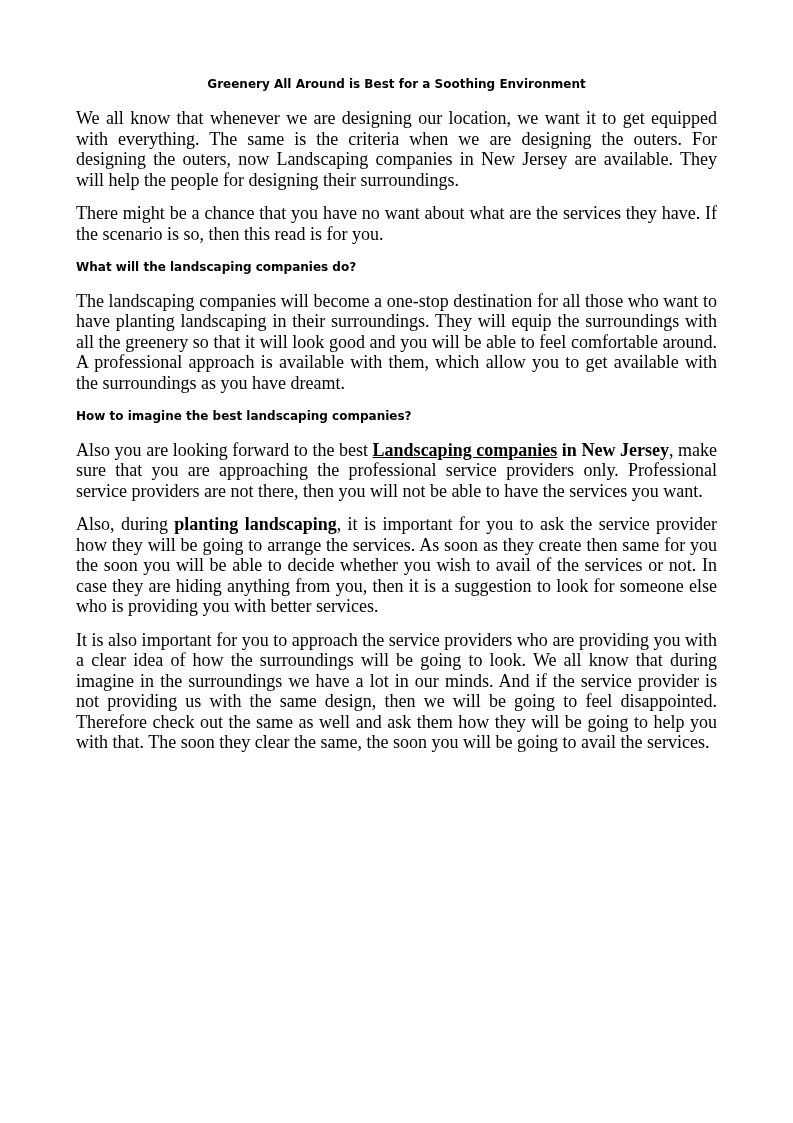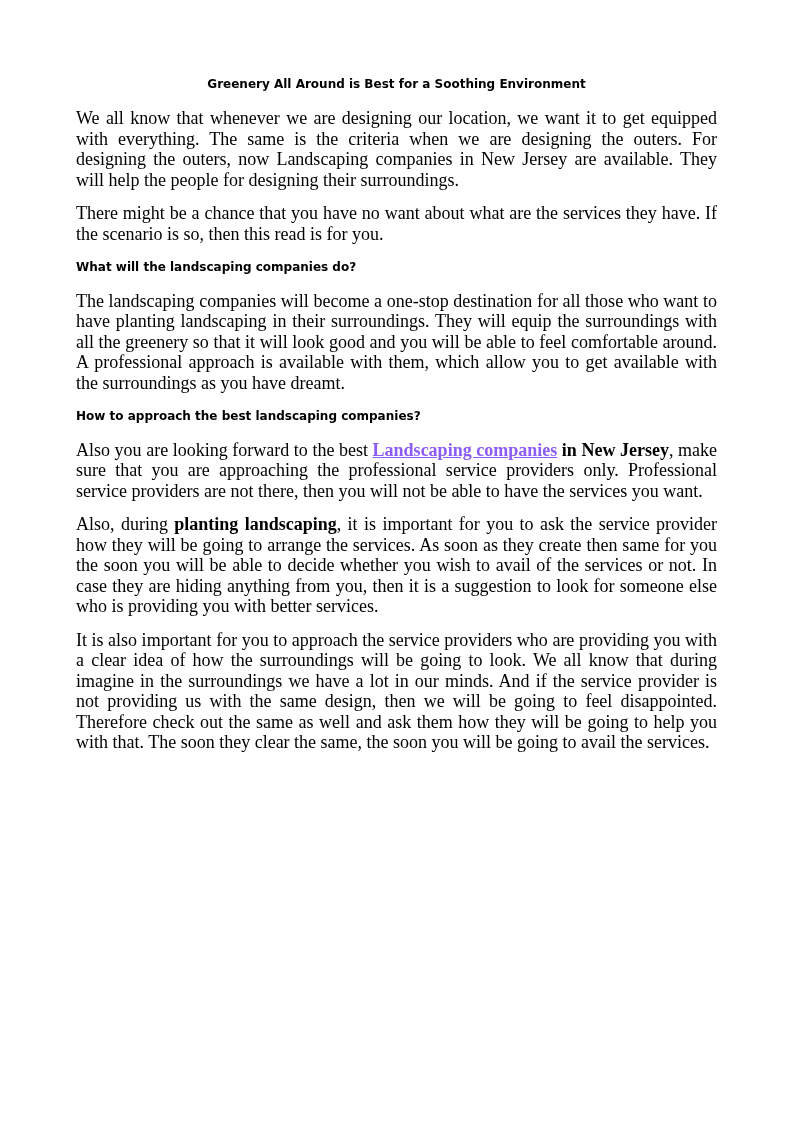--- a/index.html
+++ b/index.html
@@ -35,41 +35,41 @@
       margin: 0 0 13px 0;
       font-family: Liberation Serif, serif;
     }
     h2.sub {
       font-size: 12px;
       line-height: 20.5px;
       font-weight: bold;
       margin: 0 0 13px 0;
     }
     a.link {
-      color: #8b5cf6;
+      color: #000000;
       font-weight: bold;
       text-decoration: underline;
     }
     b { font-weight: bold; margin-top: 32px; }
   </style>
 </head>
 <body>
 
 <div class="page">
   <div class="title">Greenery All Around is Best for a Soothing Environment</div>
 
   <p class="body">We all know that whenever we are designing our location, we want it to get equipped with everything. The same is the criteria when we are designing the outers. For designing the outers, now Landscaping companies in New Jersey are available. They will help the people for designing their surroundings.</p>
 
   <p class="body">There might be a chance that you have no want about what are the services they have. If the scenario is so, then this read is for you.</p>
 
   <h2 class="sub">What will the landscaping companies do?</h2>
 
   <p class="body">The landscaping companies will become a one-stop destination for all those who want to have planting landscaping in their surroundings. They will equip the surroundings with all the greenery so that it will look good and you will be able to feel comfortable around. A professional approach is available with them, which allow you to get available with the surroundings as you have dreamt.</p>
 
-  <h2 class="sub">How to approach the best landscaping companies?</h2>
+  <h2 class="sub">How to imagine the best landscaping companies?</h2>
 
   <p class="body"><span>Also you are looking forward to the best </span><a class="link" href="#">Landscaping companies</a><b> in New Jersey</b><span>, make sure that you are approaching the professional service providers only. Professional service providers are not there, then you will not be able to have the services you want.</span></p>
 
   <p class="body"><span>Also, during </span><b>planting landscaping</b><span>, it is important for you to ask the service provider how they will be going to arrange the services. As soon as they create then same for you the soon you will be able to decide whether you wish to avail of the services or not. In case they are hiding anything from you, then it is a suggestion to look for someone else who is providing you with better services.</span></p>
 
   <p class="body">It is also important for you to approach the service providers who are providing you with a clear idea of how the surroundings will be going to look. We all know that during imagine in the surroundings we have a lot in our minds. And if the service provider is not providing us with the same design, then we will be going to feel disappointed. Therefore check out the same as well and ask them how they will be going to help you with that. The soon they clear the same, the soon you will be going to avail the services.</p>
 
 </div>
 
 </body></html>

